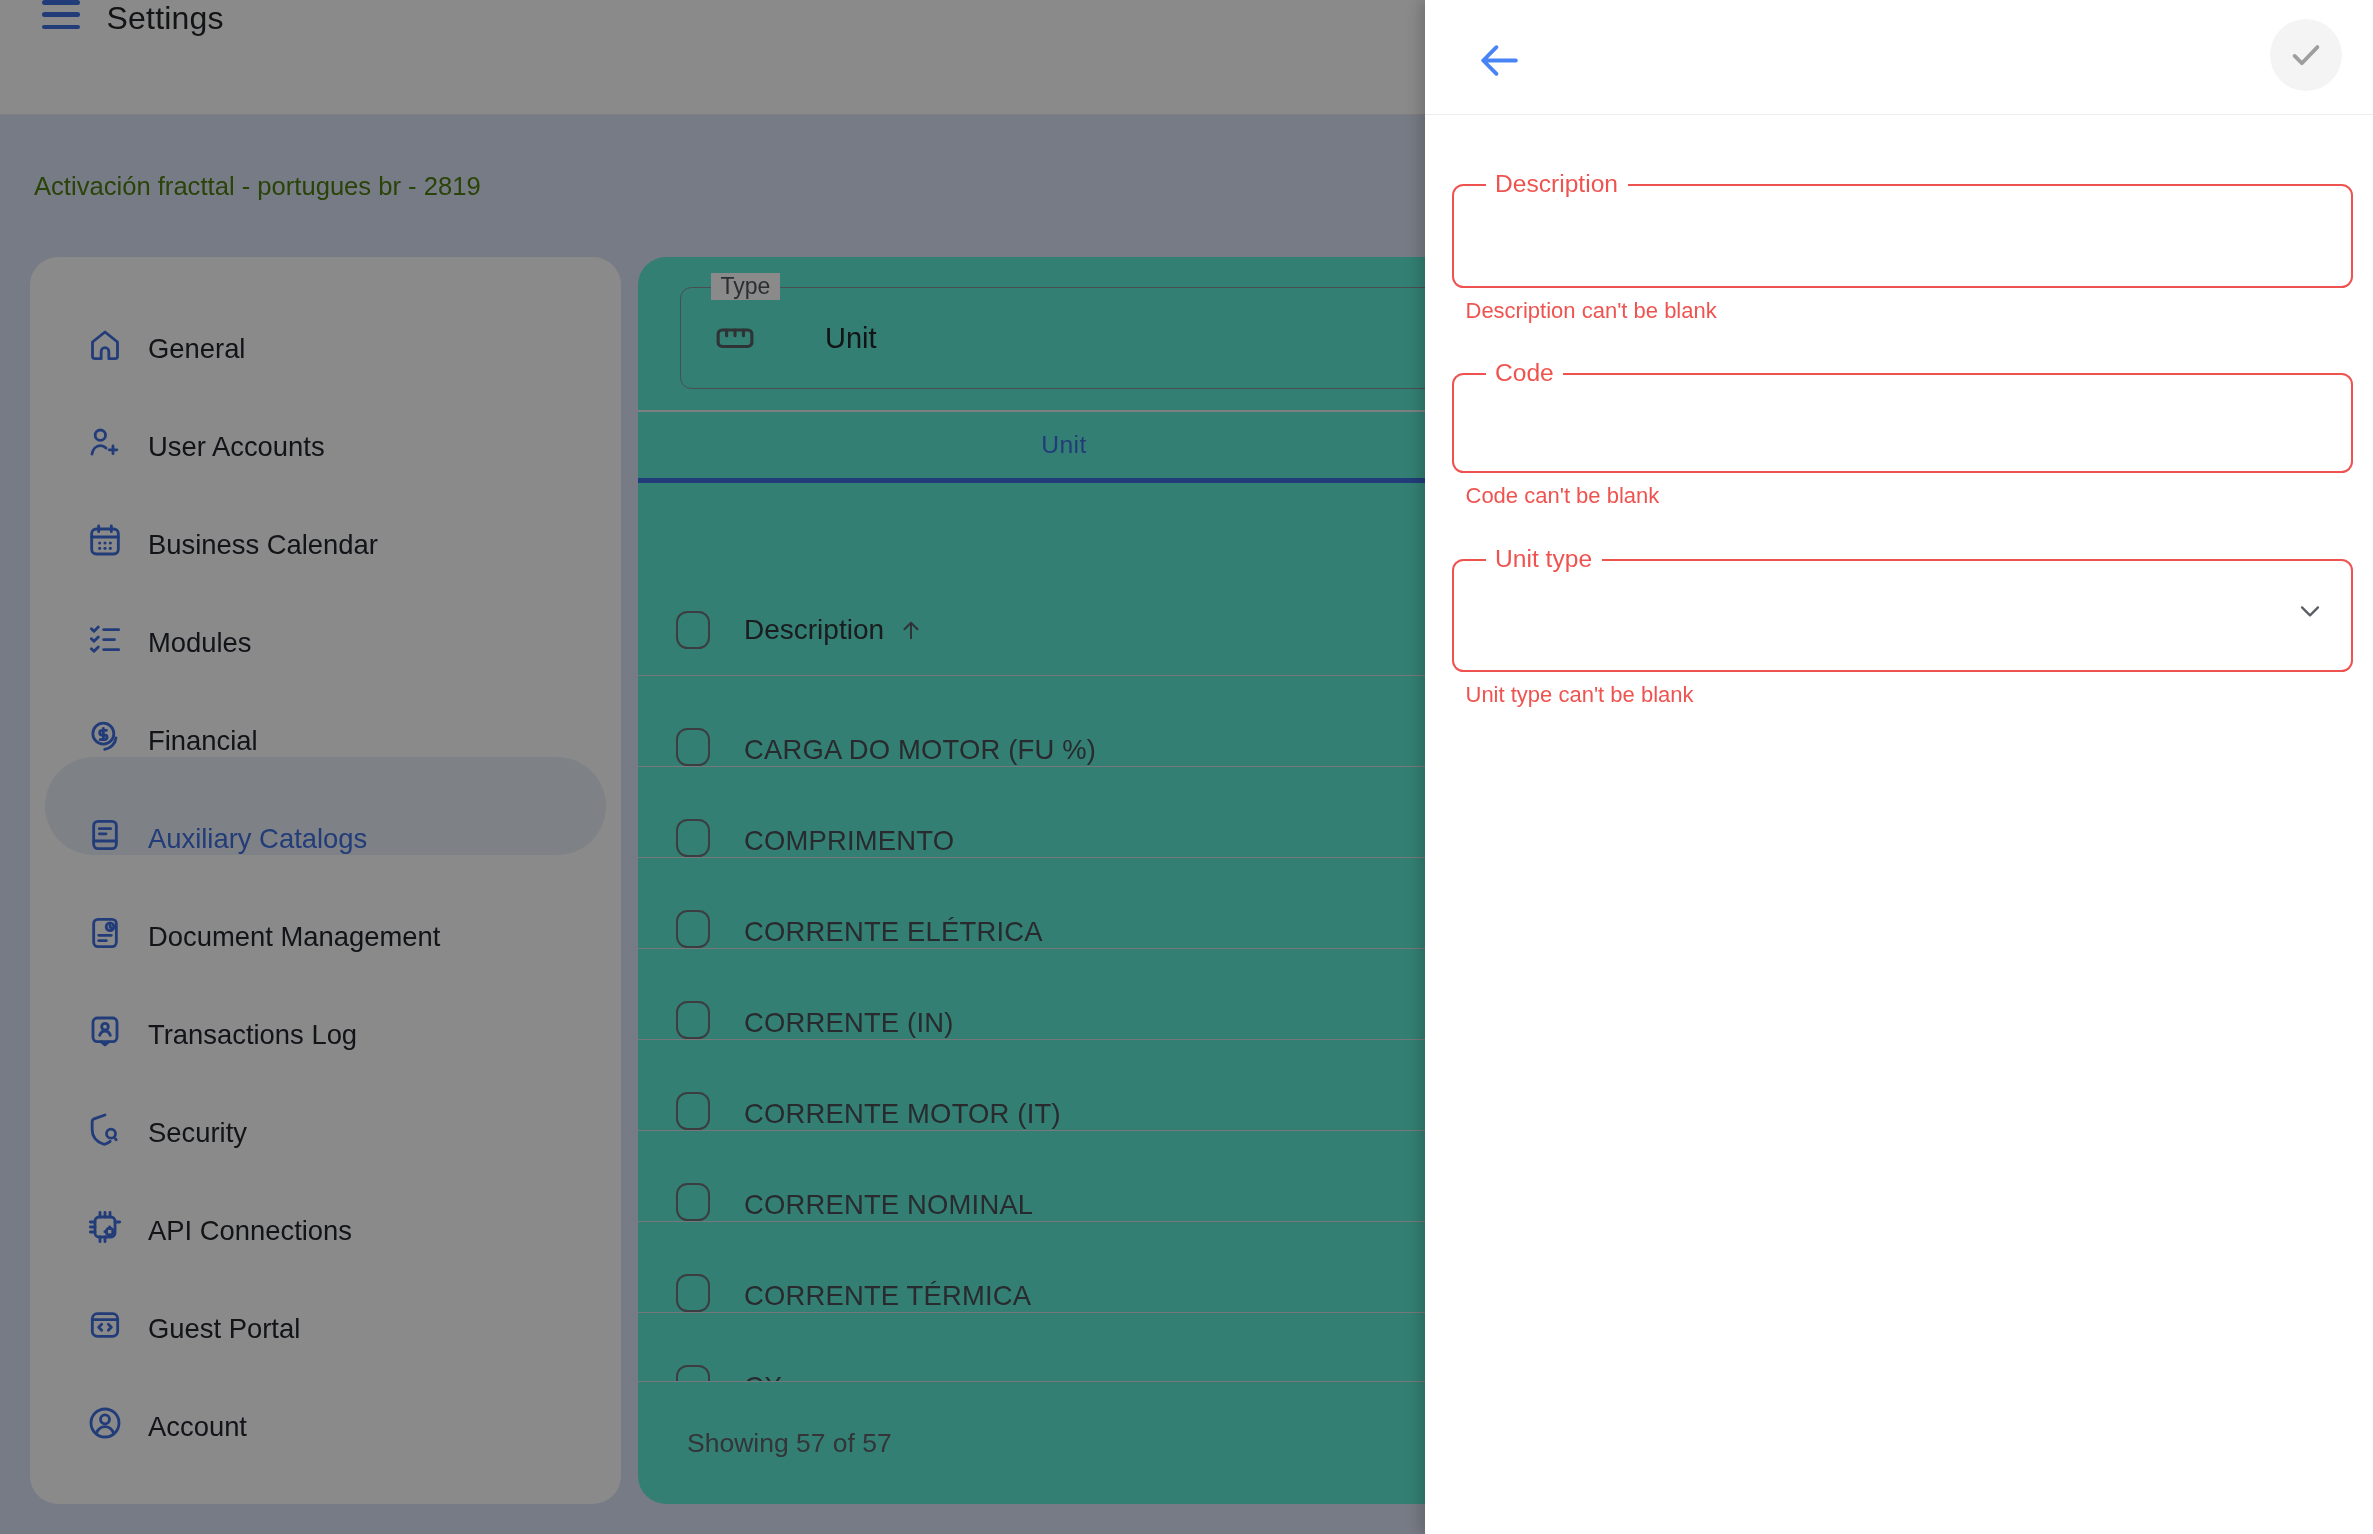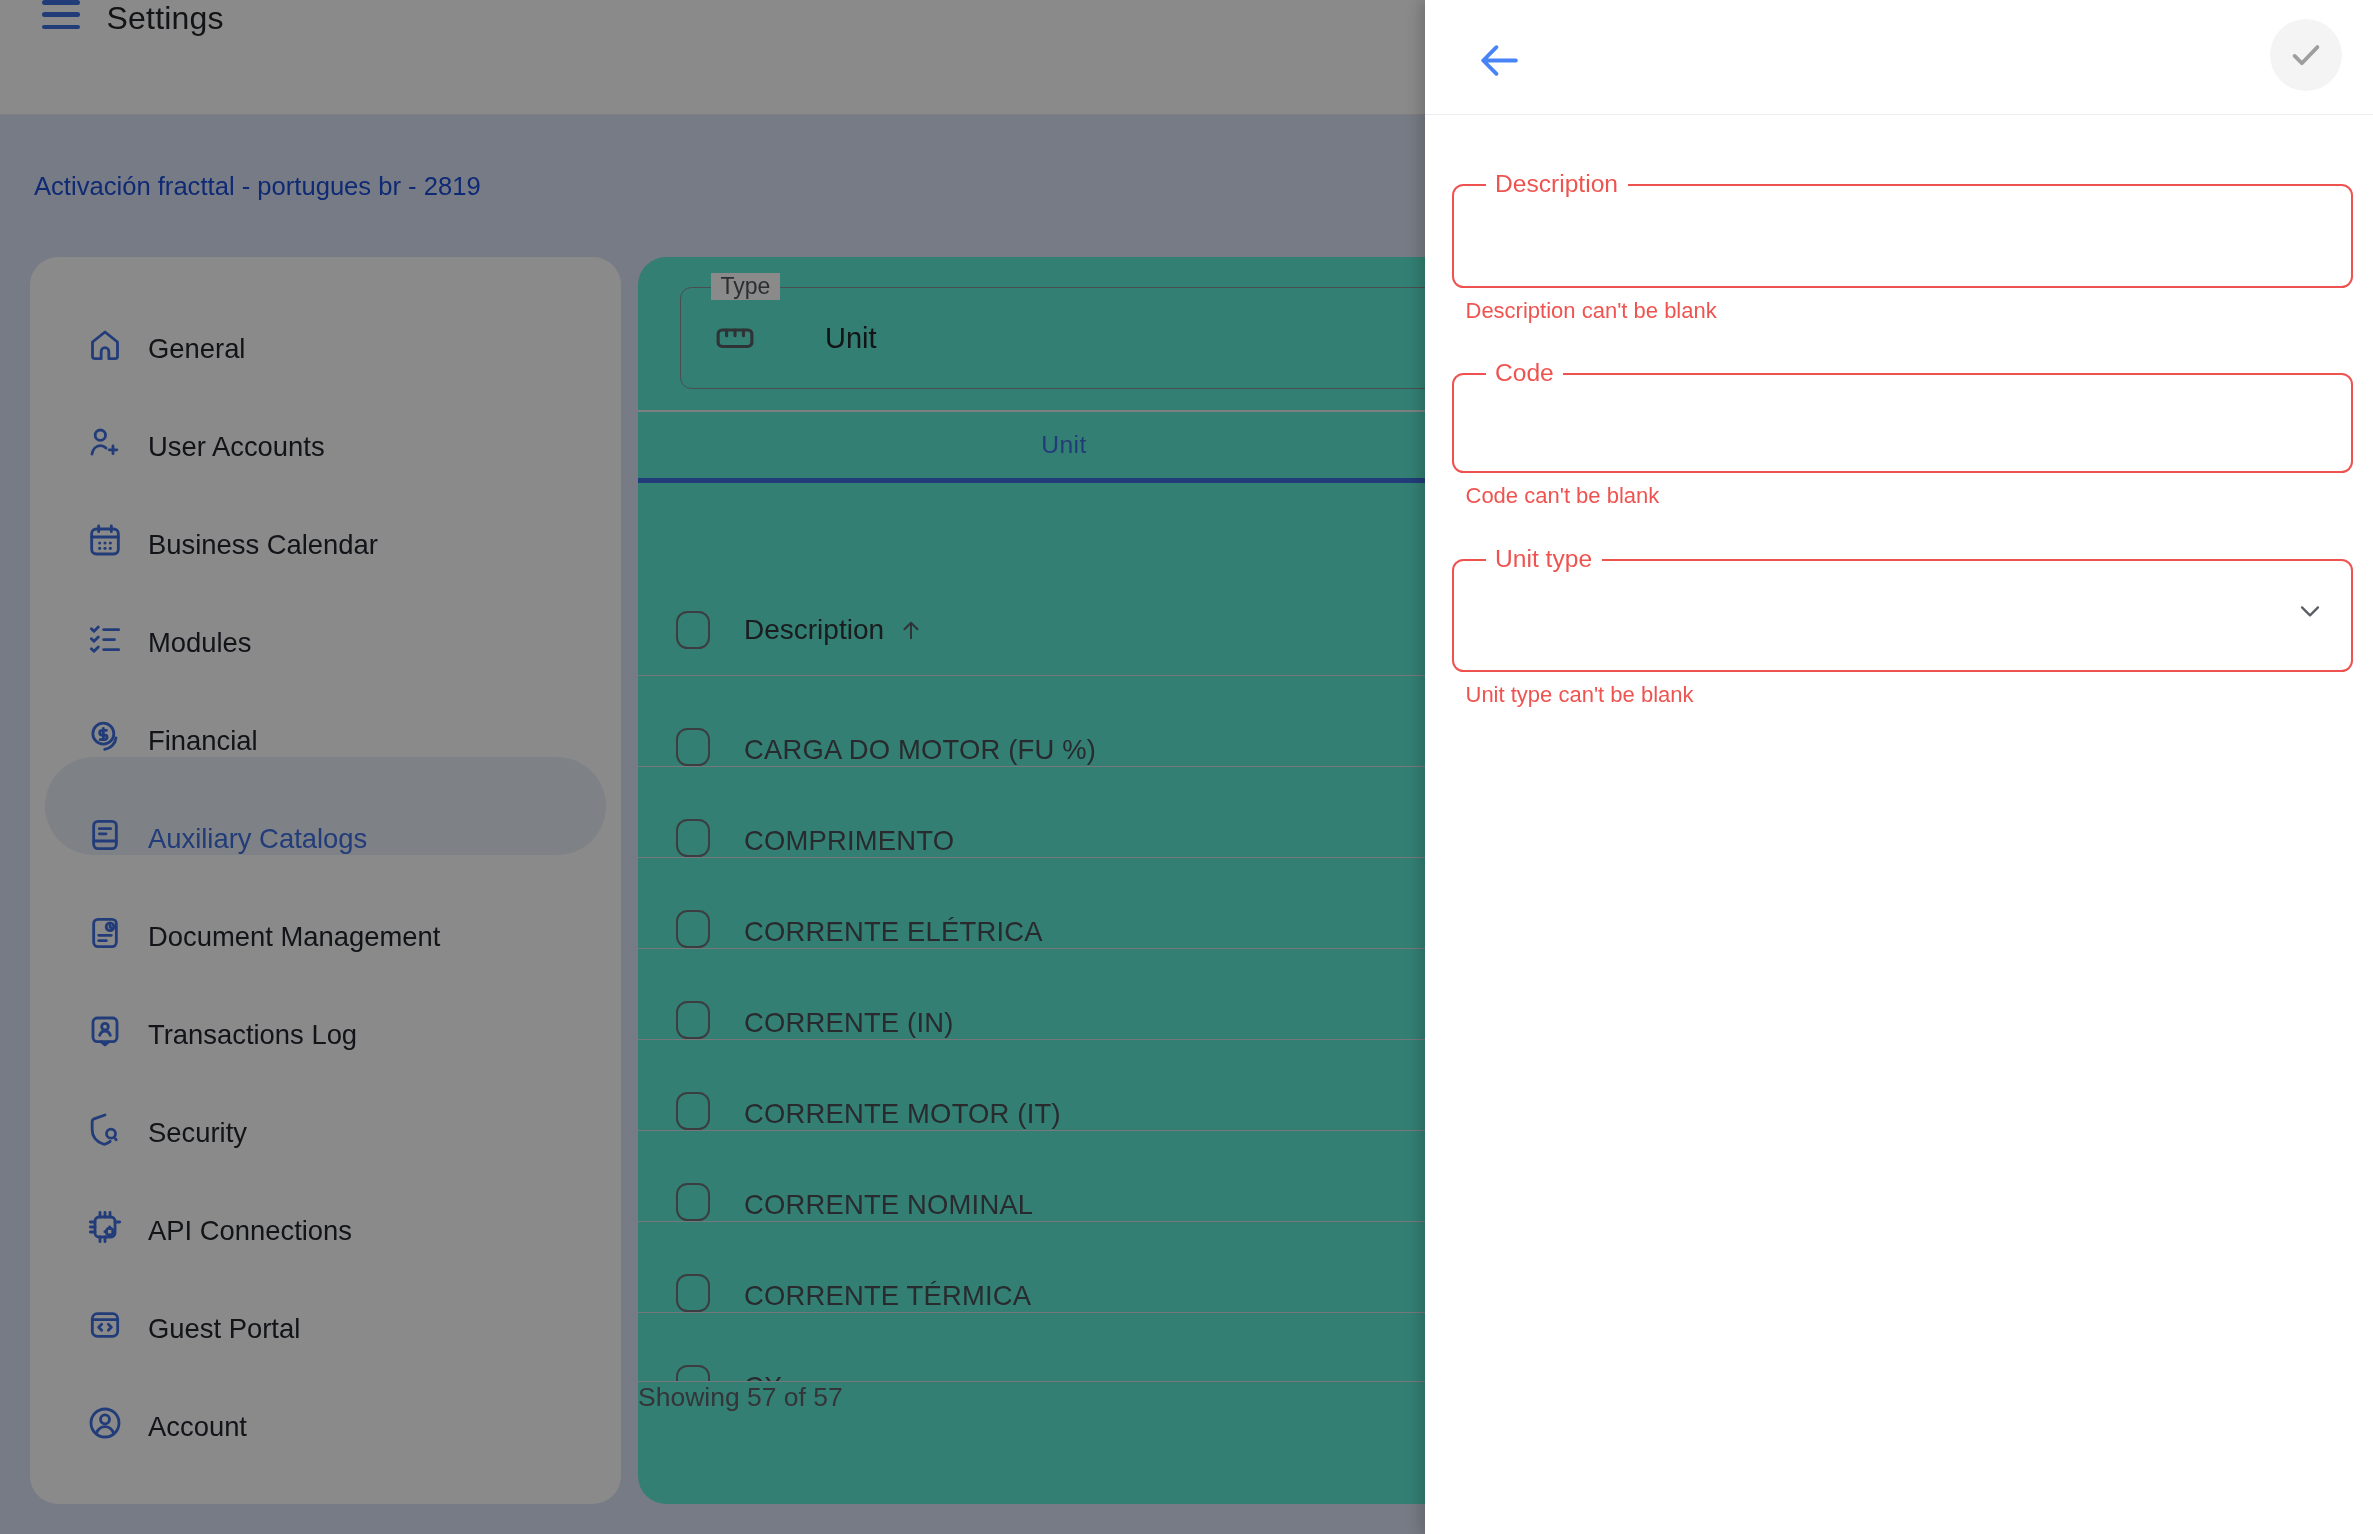--- a/index.html
+++ b/index.html
@@ -21,21 +21,21 @@
   .icon svg{width:100%;height:100%;display:block}
   .icon svg *{fill:none;stroke:currentColor;stroke-width:1.7;stroke-linecap:round;stroke-linejoin:round}
   .icon svg .f{fill:currentColor;stroke:none}
 
   
   .app-header{position:absolute;left:0;top:0;width:2373px;height:115px;background:#fff;display:flex;align-items:flex-start;z-index:1;border-bottom:0.9px solid #E9E9E9}
   .hamburger{margin-left:42px;width:38px;display:flex;flex-direction:column;gap:7.6px;cursor:pointer}
   .hamburger span{display:block;height:4.7px;background:var(--accent);border-radius:2.8px}
   .app-title{margin-left:26.5px;font-size:32px;font-weight:500;color:#22252A;letter-spacing:0.2px}
 
-  .subtitle{position:absolute;left:34px;top:172px;font-size:25.6px;color:#1d4ed8;z-index:1}
+  .subtitle{position:absolute;left:34px;top:172px;font-size:25.6px;color:#4d7c0f;z-index:1}
 
   .sidebar-card{position:absolute;left:30px;top:257px;width:591px;height:1247px;background:#fff;border-radius:28px;padding-top:9.5px;z-index:1;overflow:hidden}
   .nav-item{height:98px;margin:0 15px;display:flex;align-items:flex-end;padding-left:40px;border-radius:49px;color:var(--text-main);cursor:pointer}
   .nav-icon{width:40px;height:40px;color:var(--accent);flex:none}
   .nav-label{margin-left:23px;font-size:27.4px;white-space:nowrap}
   .nav-item.active{background:var(--pill);color:var(--accent)}
   .nav-item.active .nav-label{color:var(--accent)}
 
   .content-card{position:absolute;left:638px;top:257px;width:1552px;height:1247px;background:#5eead4;border-radius:28px;z-index:1;overflow:hidden}
   .type-field{position:absolute;left:42px;top:30px;width:1438px;height:102px;border:1.9px solid var(--outline);border-radius:11.4px;display:flex;align-items:center;cursor:pointer}
@@ -50,21 +50,21 @@
   .cbx{width:34px;height:38px;border:2.8px solid #6E7278;border-radius:11.4px;flex:none;cursor:pointer}
   .table-header{position:absolute;left:0;top:328px;width:100%;height:91px;display:flex;align-items:center;border-bottom:1.9px solid var(--divider)}
   .table-header .cbx{margin-left:38px}
   .th-label{margin-left:34px;font-size:28px;font-weight:500;color:#303439;cursor:pointer}
   .sort-icon{margin-left:13.2px;width:28px;height:28px;color:#5A5E64;cursor:pointer}
 
   .table-body{position:absolute;left:0;top:419px;width:100%;height:705px;overflow:hidden}
   .trow{height:91px;display:flex;align-items:flex-end;border-bottom:1.9px solid var(--divider);padding-left:38px;cursor:pointer}
   .trow-label{margin-left:34px;font-size:27.4px;color:var(--text-row);letter-spacing:0.2px}
 
-  .table-footer{position:absolute;left:0;top:1124px;width:100%;height:123px;display:flex;align-items:flex-start;font-size:26.5px;color:var(--text-sec);border-top:1.9px solid var(--divider)}
+  .table-footer{position:absolute;left:0;top:1124px;width:100%;height:123px;display:flex;align-items:center;padding-left:49px;font-size:26.5px;color:var(--text-sec);border-top:1.9px solid var(--divider)}
 
   .scrim{position:absolute;inset:0;background:rgba(0,0,0,0.46);z-index:3}
 
   
   .panel{position:absolute;left:1425px;top:0;width:948px;height:1535px;background:#fff;z-index:5;box-shadow:-4.7px 0 13.2px rgba(0,0,0,0.18)}
   .panel-header{position:absolute;top:0;left:0;width:100%;height:115px;border-bottom:1.9px solid #ECECEC;background:#fff}
   .back-btn{position:absolute;left:49px;top:36px;width:49px;height:49px;color:var(--arrow-blue);cursor:pointer}
   .back-btn svg *{stroke-width:1.9}
   .save-btn{position:absolute;left:845px;top:19px;width:72px;height:72px;border-radius:50%;background:#F4F4F4;display:flex;align-items:center;justify-content:center;color:#9E9E9E;cursor:pointer}
   .save-icon{width:38px;height:38px}

